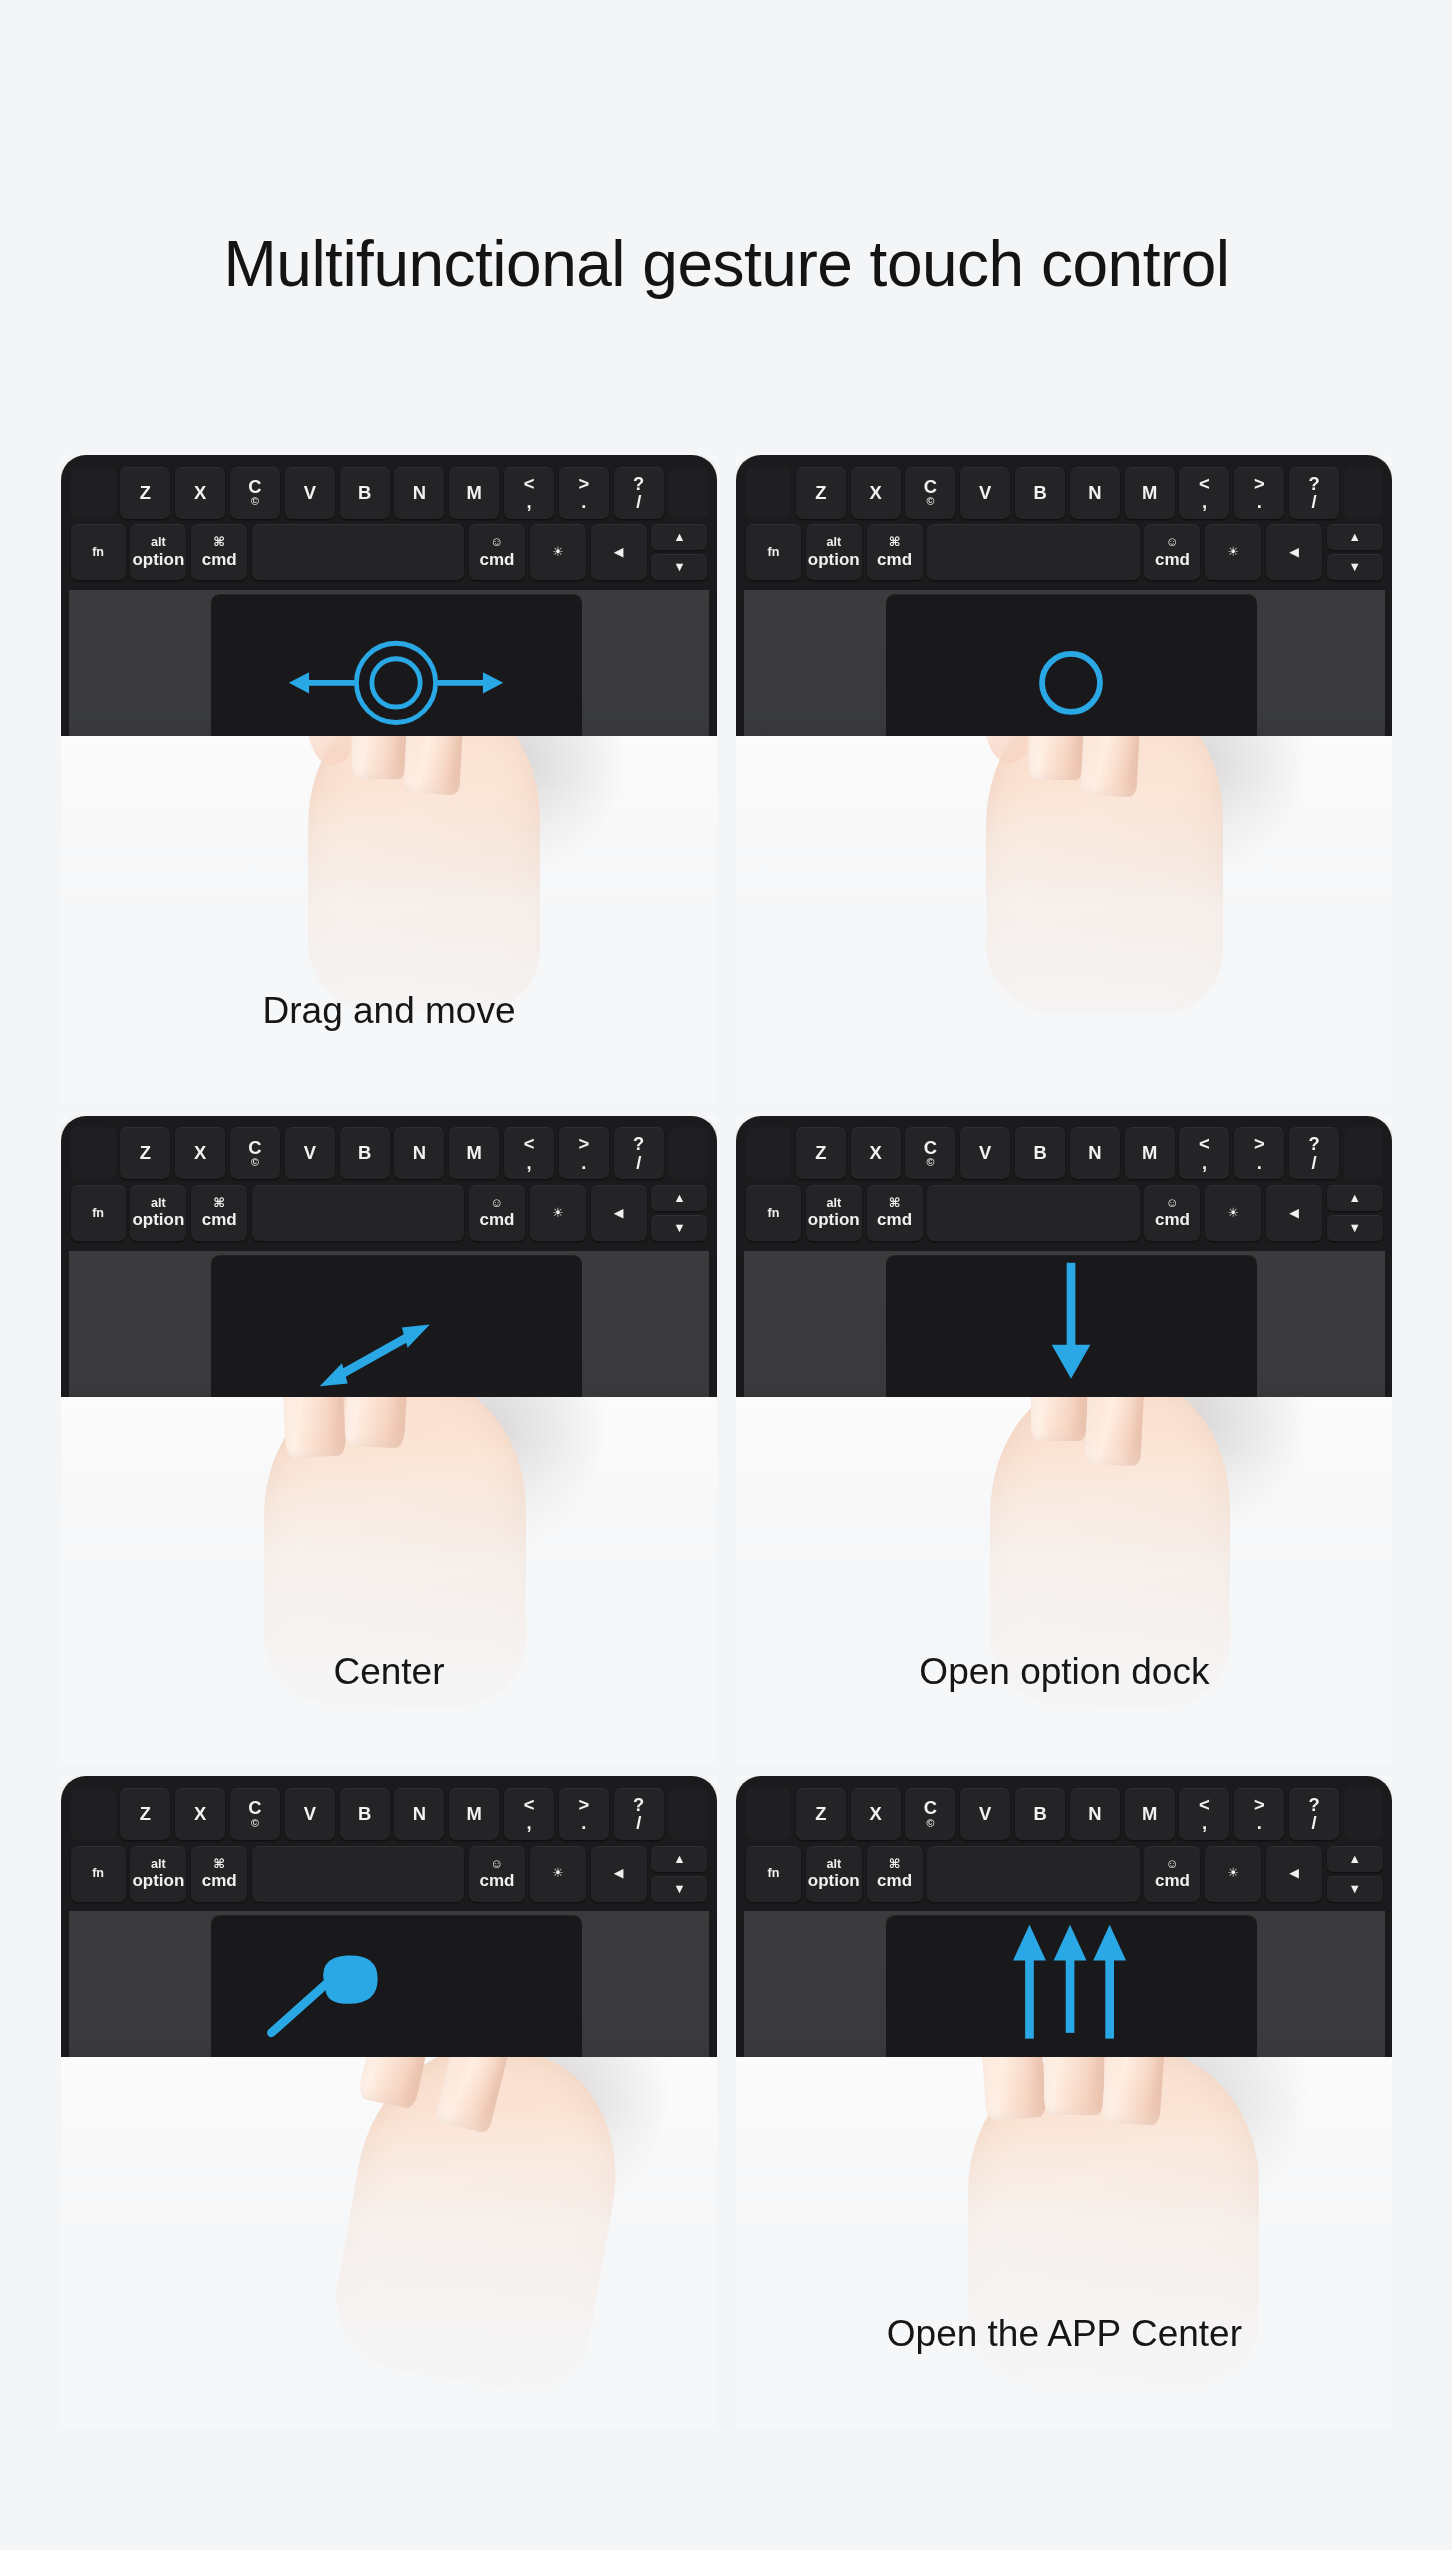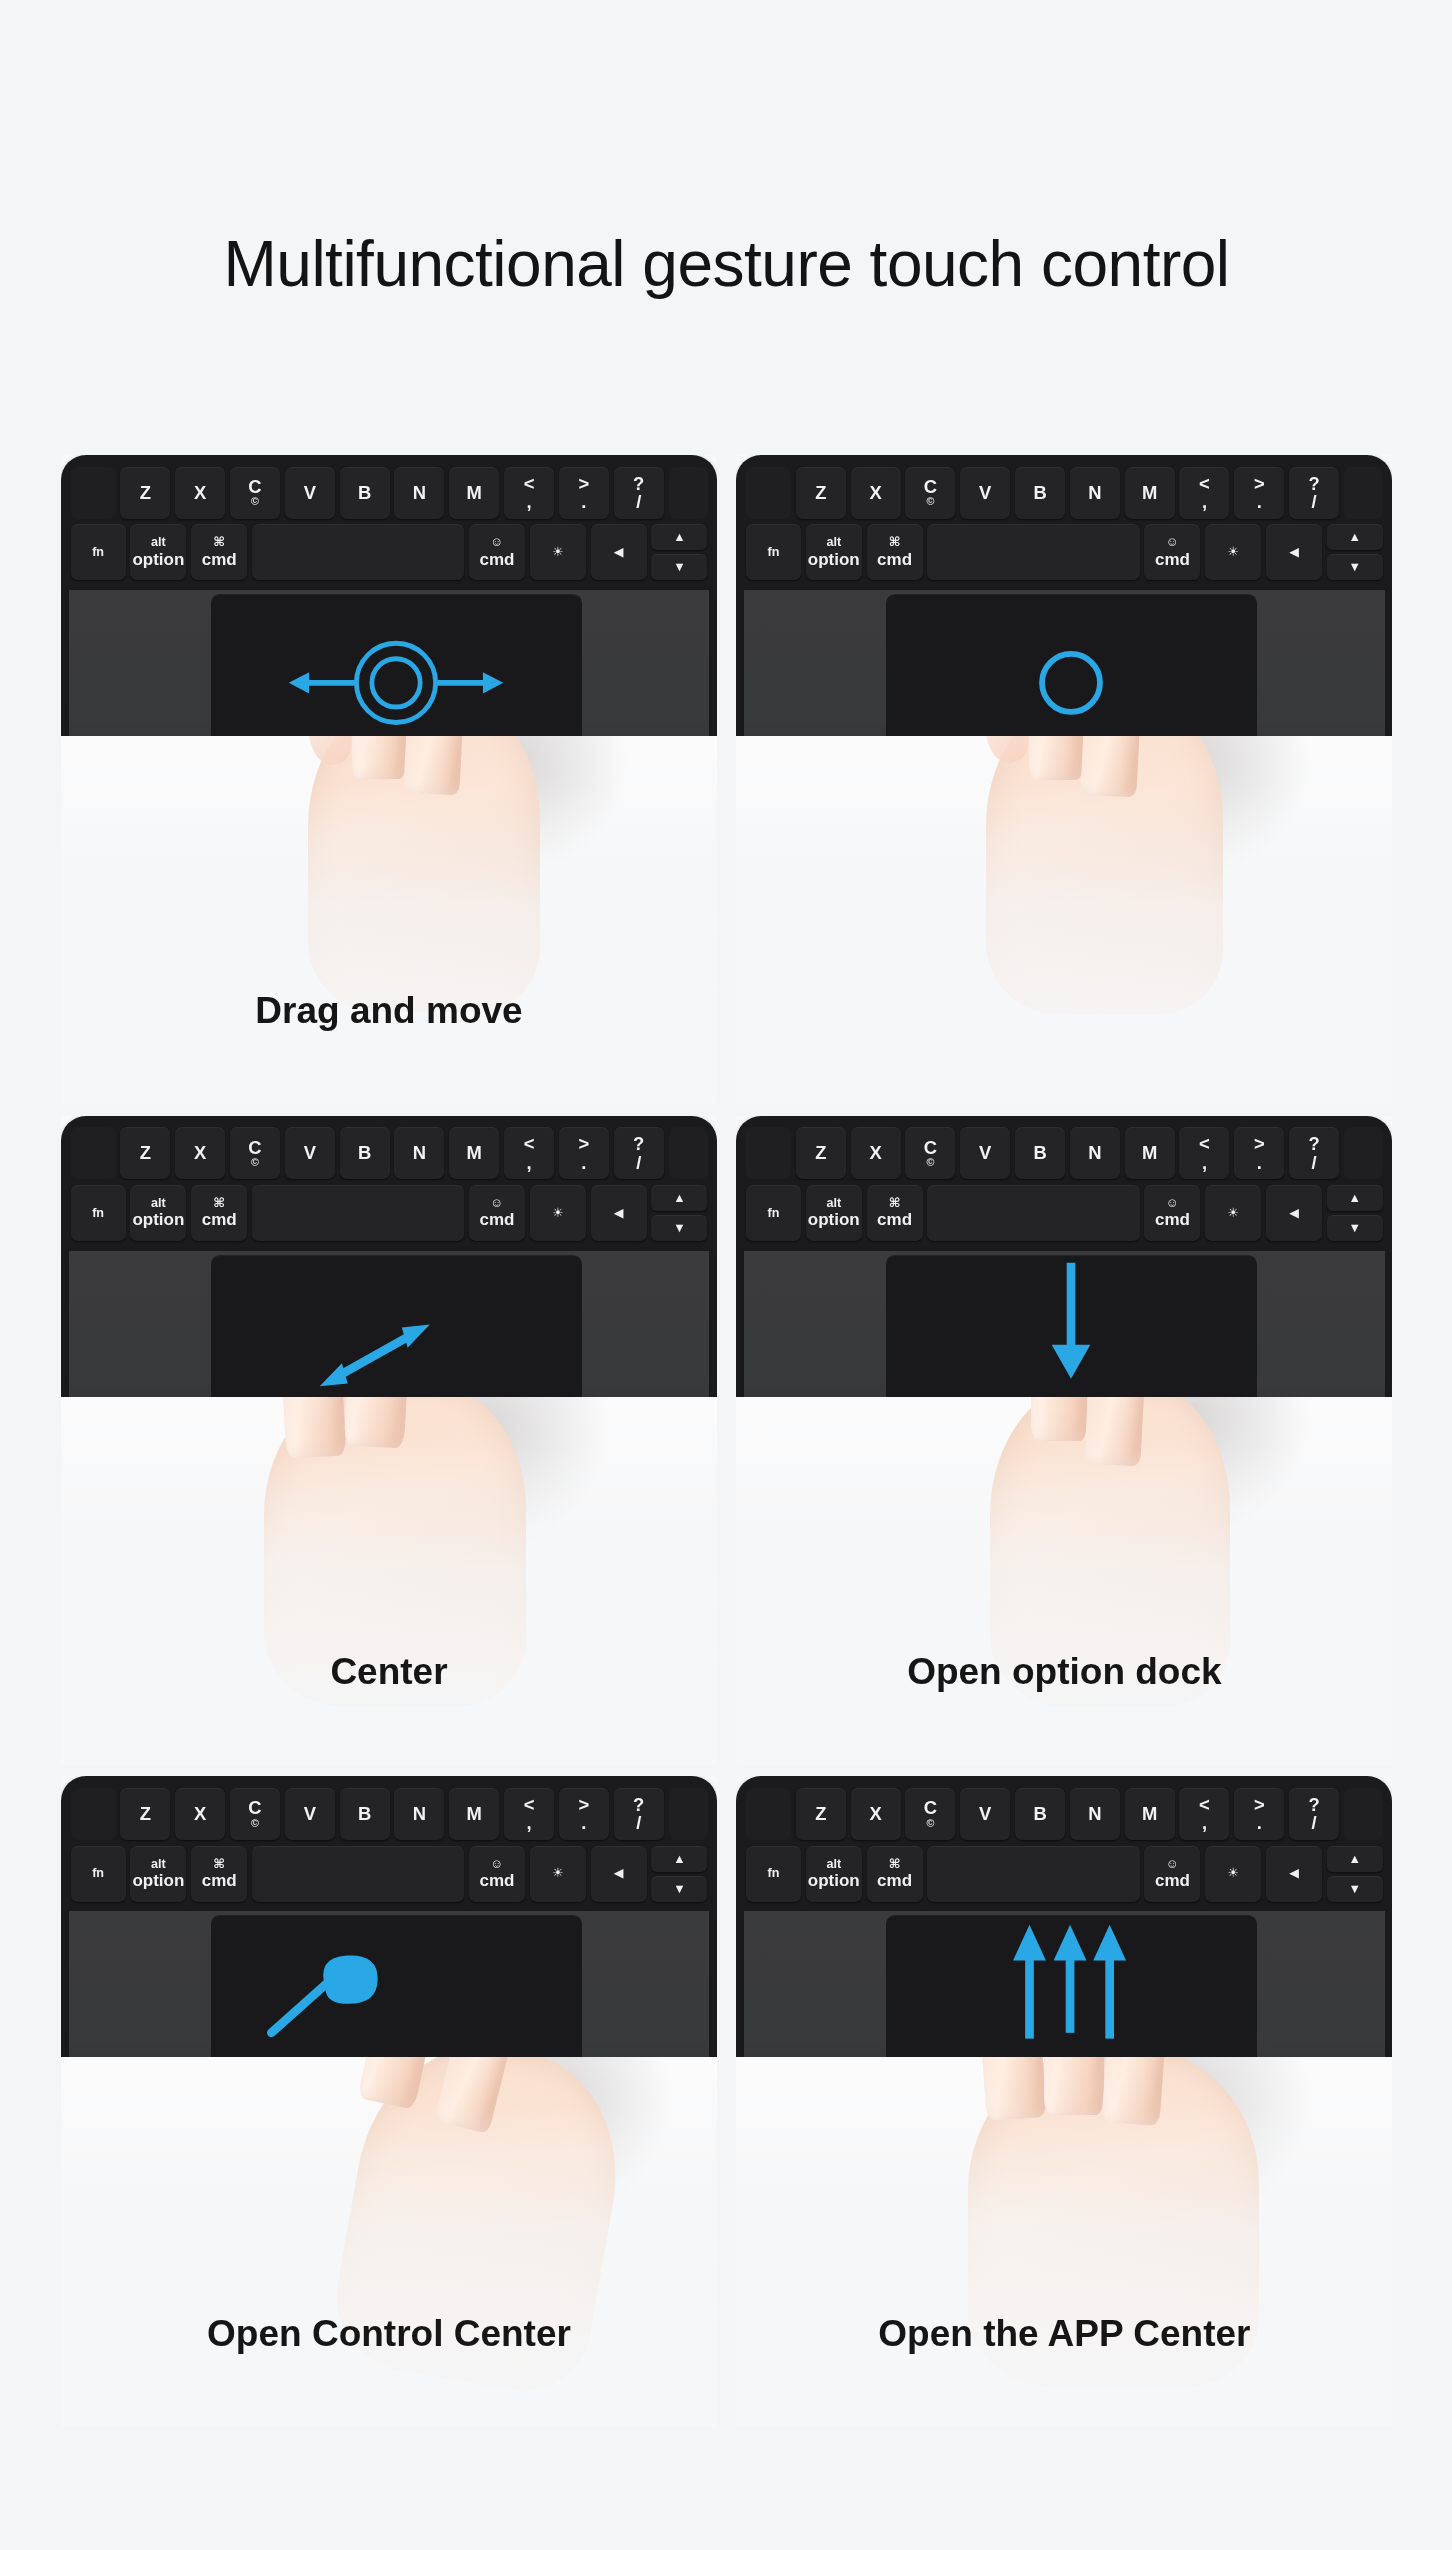--- a/index.html
+++ b/index.html
@@ -190,21 +190,21 @@
   }
 
   
   .caption{
     position:absolute;
     left:0;right:0;
     bottom:72px;
     text-align:center;
     font-size:37px;
     color:#161616;
-    font-weight:700;
+    font-weight:400;
     z-index:9;
     white-space:nowrap;
   }
 
   
   .gfx{position:absolute;left:0;top:0;width:371px;height:170px;z-index:7;pointer-events:none;overflow:visible;}
 </style>
 </head>
 <body>
 
@@ -687,21 +687,20 @@
     </div>
 
     <div class="handzone">
       <div class="shadow" style="left:310px;top:-136px;width:349px;height:349px;"></div>
       <div class="palm" style="left:291px;top:-9.7px;width:257px;height:334px;transform:rotate(10deg);"></div>
       <div class="finger" style="left:327px;top:-250px;width:58px;height:300px;transform:rotate(12deg);"></div>
       <div class="finger" style="left:395px;top:-116px;width:56px;height:189px;transform:rotate(14deg);"></div>
       <div class="fade"></div>
     </div>
 
-    <div class="caption">Open Control Center</div>
   </div>
 
   <div class="panel">
     <div class="kb">
       <div class="kb-rows">
         <div class="row letters">
           <div class="key shift-l"></div>
           <div class="key">
               <span class="bot">Z</span>
             </div>

